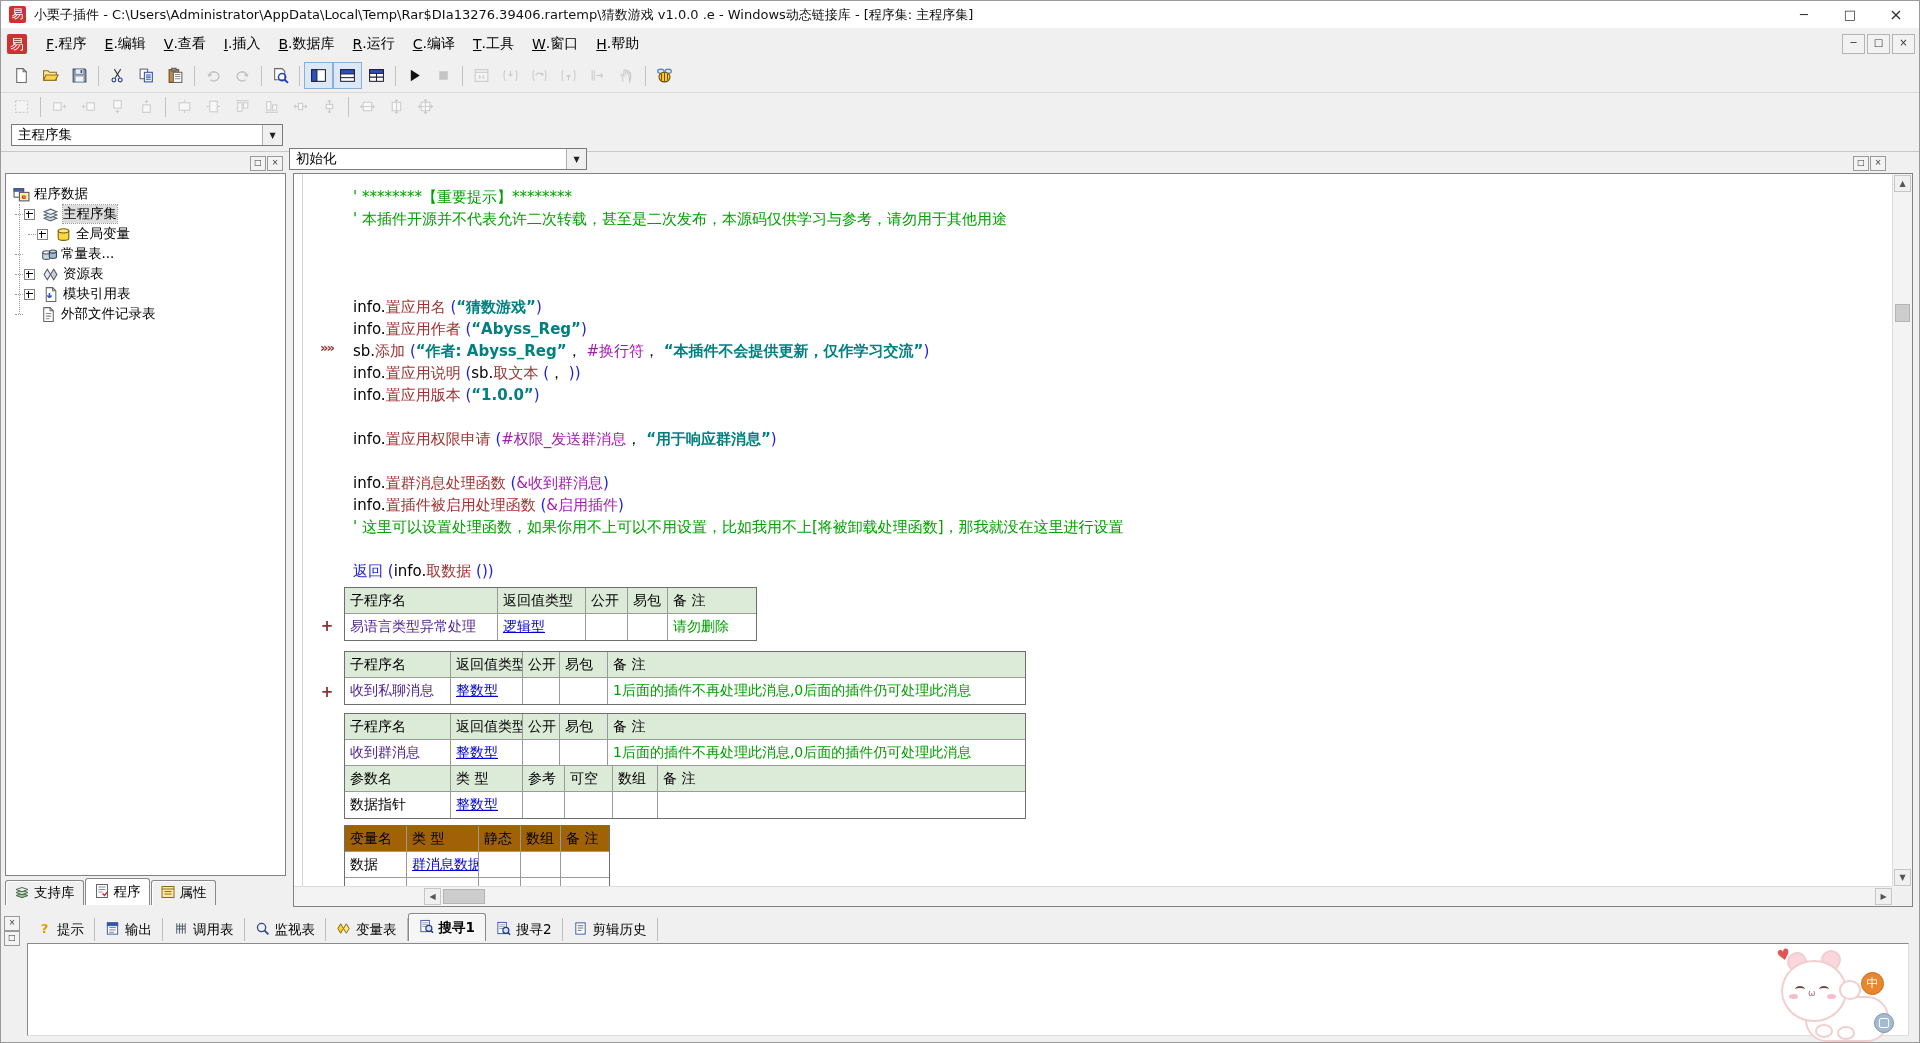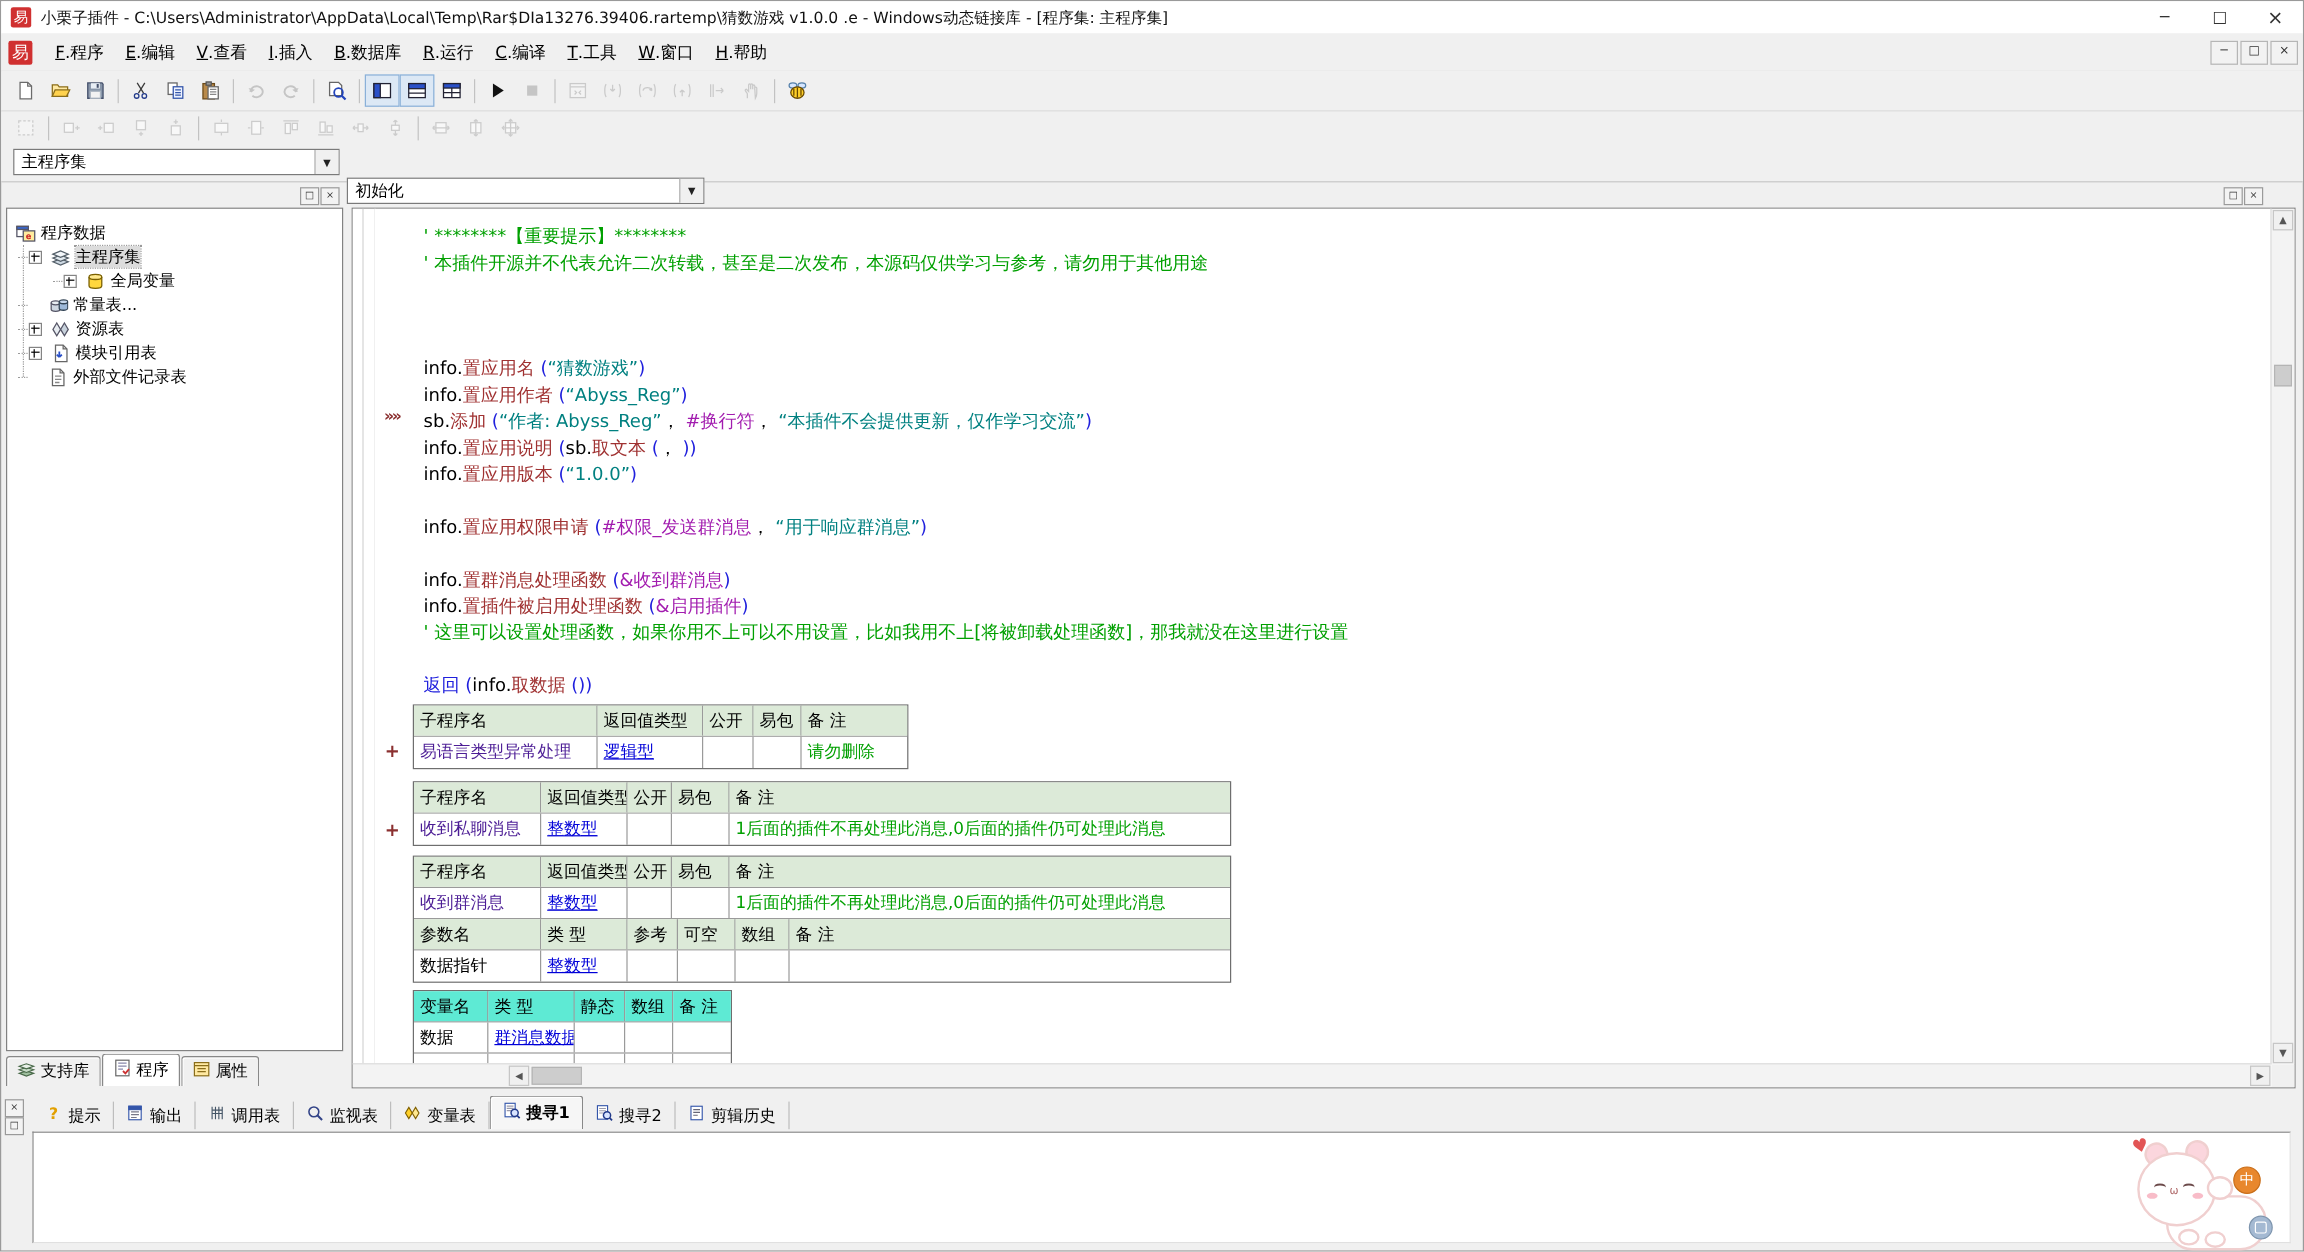--- a/index.html
+++ b/index.html
@@ -51,29 +51,29 @@
   .ltab svg{width:16px;height:16px;}
   
   .code-panel{position:absolute;left:292px;top:153px;width:1620px;height:753px;}
   .codebox{position:absolute;left:0;top:19px;right:0;bottom:0;background:#fff;border:1px solid #828282;}
   .gutter{position:absolute;left:0;top:0;bottom:19px;width:18px;background:#fff;border-right:1px solid #c0c0c0;}
   .gutter::before{content:"";position:absolute;left:8px;top:0;bottom:0;width:1px;background:#d5d5d5;}
   .code-content{position:absolute;left:18px;top:0;right:19px;bottom:19px;overflow:hidden;background:#fff;}
   .cl{position:absolute;left:41px;height:22px;line-height:22px;font-size:15px;white-space:pre;}
   .cmark{position:absolute;left:8px;width:26px;font-size:13px;font-weight:bold;color:#8b3030;letter-spacing:-2px;}
   .tplus{position:absolute;left:7px;width:16px;text-align:center;font-size:15px;font-weight:bold;color:#8b3030;height:22px;line-height:22px;}
-  .seg-cm{color:#00a000;}.seg-n{color:#000;}.seg-fn{color:#a03232;}.seg-s{color:#008080;}
+  .seg-cm{color:#00a000;}.seg-n{color:#000;}.seg-fn{color:#a03232;}.seg-s{color:#008080;font-weight:bold;}
   .seg-p{color:#2020dd;}.seg-c{color:#a21caf;}.seg-k{color:#2020dd;}
   .etable{position:absolute;border:1px solid #6e6e6e;background:#fff;}
   .trow{display:flex;height:26px;border-bottom:1px solid #9a9a9a;box-sizing:border-box;}
   .trow:last-child{border-bottom:none;}
   .tcell{border-right:1px solid #9a9a9a;box-sizing:border-box;padding:0 5px;display:flex;align-items:center;font-size:14px;white-space:nowrap;overflow:hidden;flex:none;}
   .tcell:last-child{border-right:none;}
   .th{background:#dcead8;color:#000;}
-  .th.hb{background:#5eead4;}
+  .th.hb{background:#a16207;}
   .cb{color:#4c1d95;}.cl2{color:#0000d8;text-decoration:underline;}.cg{color:#00a000;}.ck{color:#000;}
   
   .vsb{position:absolute;top:0;right:0;bottom:19px;width:19px;background:#f3f3f3;border-left:1px solid #dcdcdc;}
   .hsb{position:absolute;left:0;right:19px;bottom:0;height:19px;background:#f3f3f3;border-top:1px solid #dcdcdc;}
   .sb-btn{position:absolute;width:17px;height:17px;background:#f0f0f0;border:1px solid #c6c6c6;color:#555;font-size:8px;display:flex;align-items:center;justify-content:center;box-sizing:border-box;}
   .sb-thumb{position:absolute;background:#cdcdcd;border:1px solid #b4b4b4;box-sizing:border-box;}
   .sb-corner{position:absolute;right:0;bottom:0;width:19px;height:19px;background:#f0f0f0;}
   
   .bottom-panel{position:absolute;left:0;top:910px;right:0;height:127px;}
   .sideb{position:absolute;left:3px;width:14px;height:13px;border:1px solid #9a9a9a;background:#f3f3f3;font-size:8px;line-height:11px;text-align:center;color:#333;}
@@ -469,21 +469,21 @@
         <div class="titem" style="padding-left: 9px;">
           <div style="width: 8px; border-top: 1px dotted rgb(154, 154, 154); margin-right: 1px; flex: 0 0 auto;"></div>
           <span class="ebox"></span>
           <span class="ticon"><svg viewBox="0 0 16 16" fill="none" stroke-width="1">
               <path d="M2 11.5 8 9l6 2.5L8 14z" fill="#cdd8e2" stroke="#55606a"></path>
               <path d="M2 8.5 8 6l6 2.5L8 11z" fill="#e2eaf0" stroke="#55606a"></path>
               <path d="M2 5.5 8 3l6 2.5L8 8z" fill="#f4f8fb" stroke="#55606a"></path>
             </svg></span>
           <span class="tlabel selected">主程序集</span>
         </div>
-        <div class="titem" style="padding-left: 22px; margin-left: 16px;">
+        <div class="titem" style="padding-left: 22px;">
           <div style="width: 8px; border-top: 1px dotted rgb(154, 154, 154); margin-right: 1px; flex: 0 0 auto;"></div>
           <span class="ebox"></span>
           <span class="ticon"><svg viewBox="0 0 16 16" fill="none" stroke-width="1">
               <path d="M3 4.5v7c0 1.2 2.2 2 5 2s5-.8 5-2v-7" fill="#ffd73e" stroke="#7a6000"></path>
               <ellipse cx="8" cy="4.5" rx="5" ry="2" fill="#ffe98e" stroke="#7a6000"></ellipse>
             </svg></span>
           <span class="tlabel">全局变量</span>
         </div>
         <div class="titem" style="padding-left: 9px;">
           <div style="width: 8px; border-top: 1px dotted rgb(154, 154, 154); margin-right: 1px; flex: 0 0 auto;"></div>

